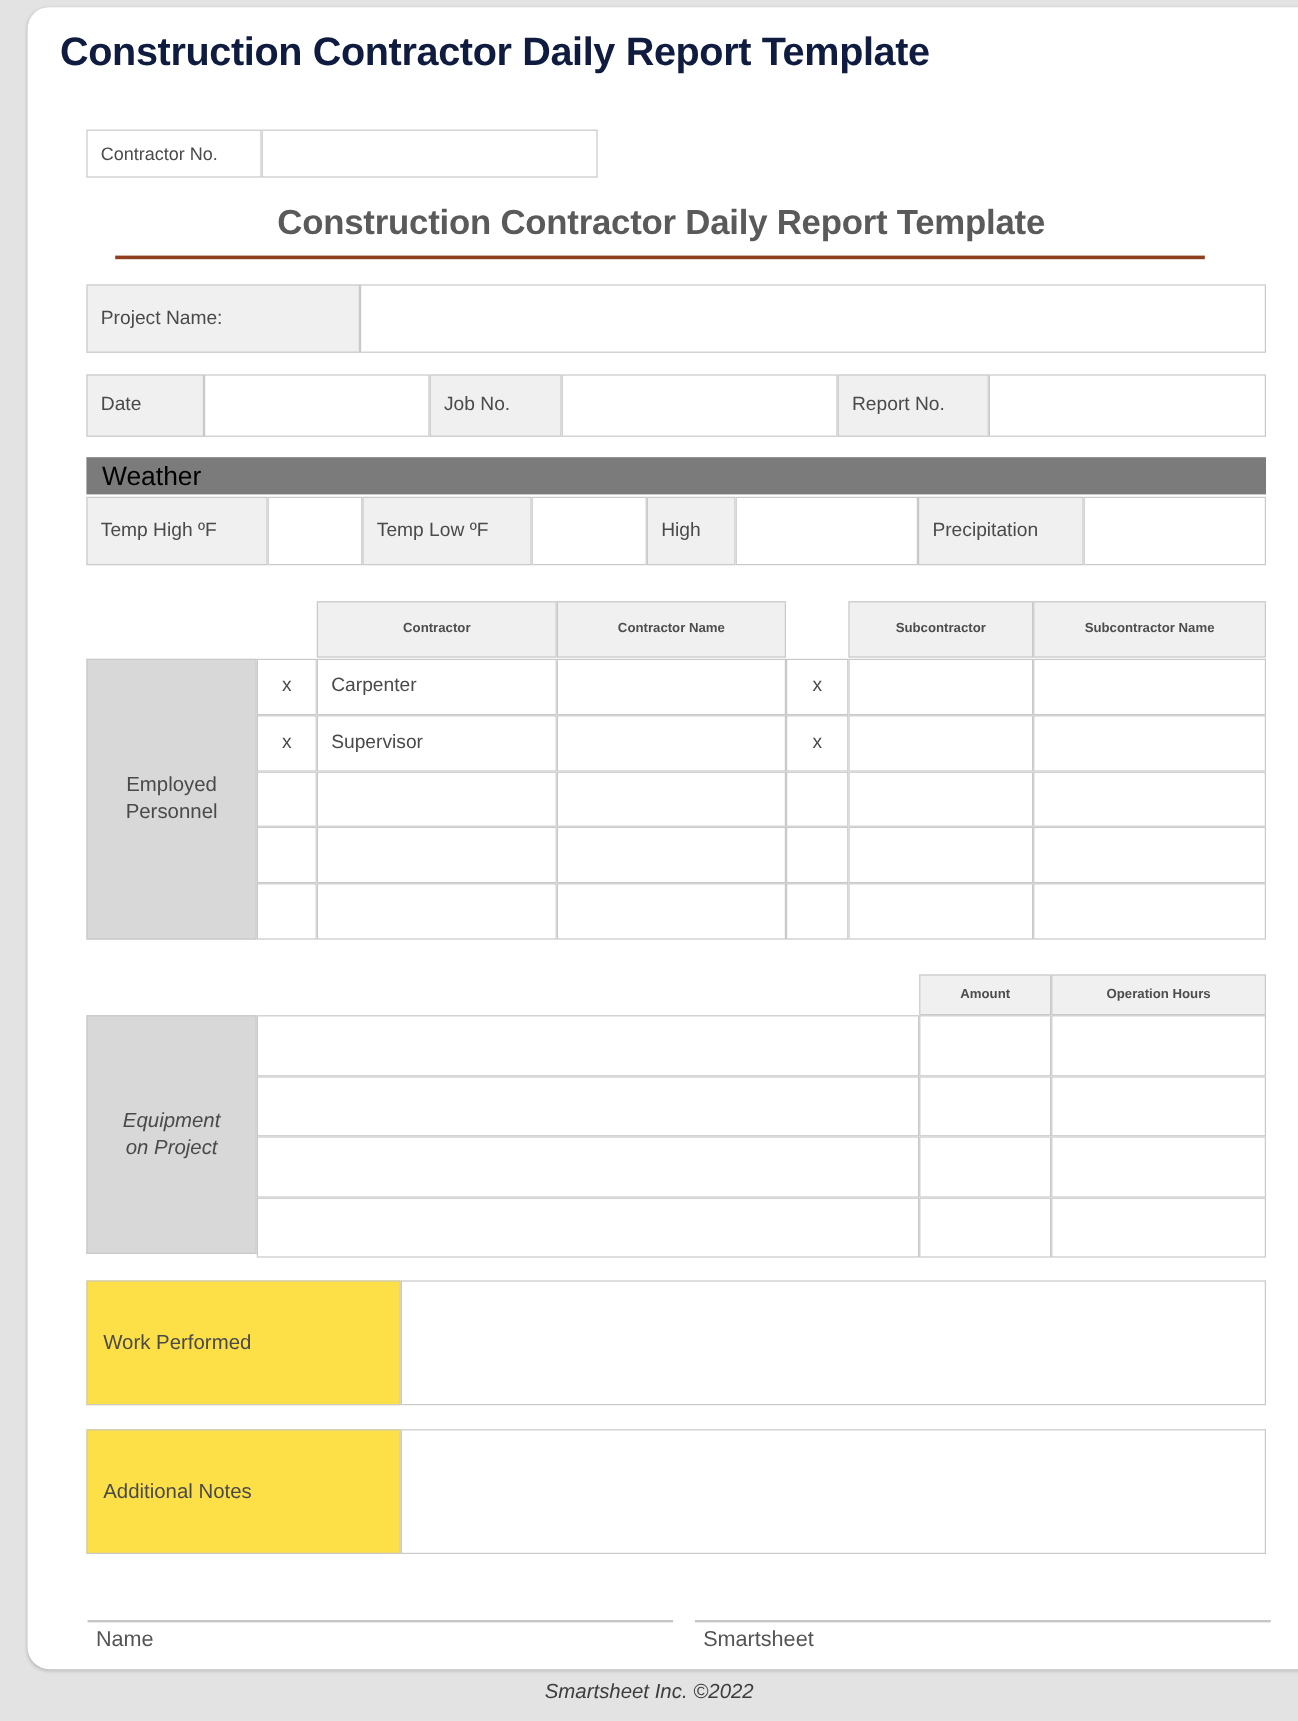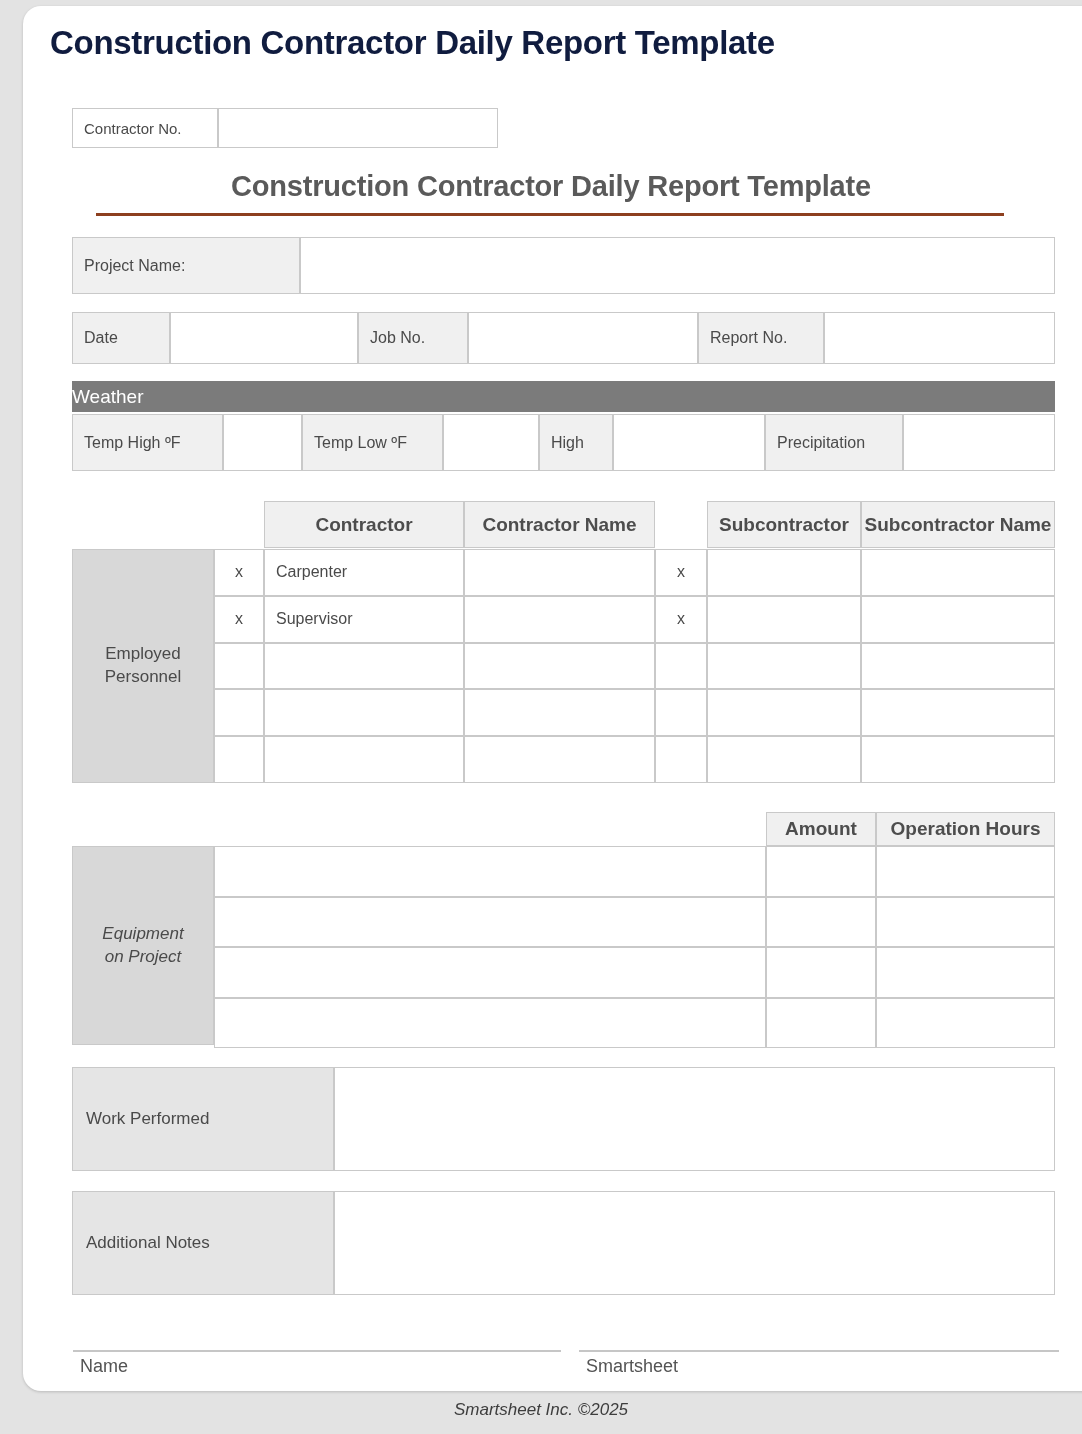--- a/index.html
+++ b/index.html
@@ -41,36 +41,36 @@
     padding-left: 11px;
   }
   .cell.lbl { background: #f0f0f0; }
   .cell.hdr {
     background: #f0f0f0;
     font-weight: bold;
     color: #4d4d4d;
     justify-content: center;
     padding-left: 0;
     text-align: center;
-    font-size: 19px;
+    font-size: 11px;
     line-height: 1.12;
     display: flex;
   }
   .cell.center { justify-content: center; padding-left: 0; }
   .cell.gray-side {
     background: #d8d8d8;
     font-size: 17px;
     color: #4a4a4a;
     justify-content: center;
     padding-left: 0;
     text-align: center;
     line-height: 1.35;
     border: 1px solid #c9c9c9;
   }
-  .cell.peach { background: #e5e5e5; font-size: 17px; padding-left: 13px; text-align: right; }
+  .cell.peach { background: #fde047; font-size: 17px; padding-left: 13px; text-align: right; }
   .cell.top-align { align-items: flex-start; padding-top: 9px; }
 
   
   #contractor-no-label { left: 49px; top: 102px; width: 146px; height: 40px; font-size: 15px; background:#ffffff; }
   #contractor-no-value { left: 195px; top: 102px; width: 280px; height: 40px; }
 
   
   .subtitle {
     position: absolute;
     left: 73px; top: 164px;
@@ -99,23 +99,24 @@
   #job-label    { left: 335px; top: 306px; width: 110px; height: 52px; }
   #job-value    { left: 445px; top: 306px; width: 230px; height: 52px; }
   #report-label { left: 675px; top: 306px; width: 126px; height: 52px; }
   #report-value { left: 801px; top: 306px; width: 231px; height: 52px; }
 
   
   #weather-header {
     position: absolute;
     left: 49px; top: 375px; width: 983px; height: 31px;
     background: #7b7b7b;
-    color: #ffffff;
+    color: #000000;
     display: flex; align-items: center;
-    font-size: 19px;
+    padding-left: 13px;
+    font-size: 22px;
   }
   #temp-high-label { left: 49px;  top: 408px; width: 151px; height: 57px; }
   #temp-high-value { left: 200px; top: 408px; width: 79px;  height: 57px; }
   #temp-low-label  { left: 279px; top: 408px; width: 141px; height: 57px; }
   #temp-low-value  { left: 420px; top: 408px; width: 96px;  height: 57px; }
   #wind-label      { left: 516px; top: 408px; width: 74px;  height: 57px; }
   #wind-value      { left: 590px; top: 408px; width: 152px; height: 57px; }
   #precip-label    { left: 742px; top: 408px; width: 138px; height: 57px; }
   #precip-value    { left: 880px; top: 408px; width: 152px; height: 57px; }
 
@@ -256,13 +257,13 @@
   <div class="cell top-align" id="work-value"></div>
   <div class="cell peach" id="notes-label">Additional Notes</div>
   <div class="cell top-align" id="notes-value"></div>
 
   <div class="sig-rule" id="name-rule"></div>
   <div class="sig-rule" id="sig-rule"></div>
   <div class="sig-label" id="name-label">Name</div>
   <div class="sig-label" id="signature-label">Smartsheet</div>
 </div>
 
-<div class="footer">Smartsheet Inc. ©2025</div>
+<div class="footer">Smartsheet Inc. ©2022</div>
 
 </body></html>

